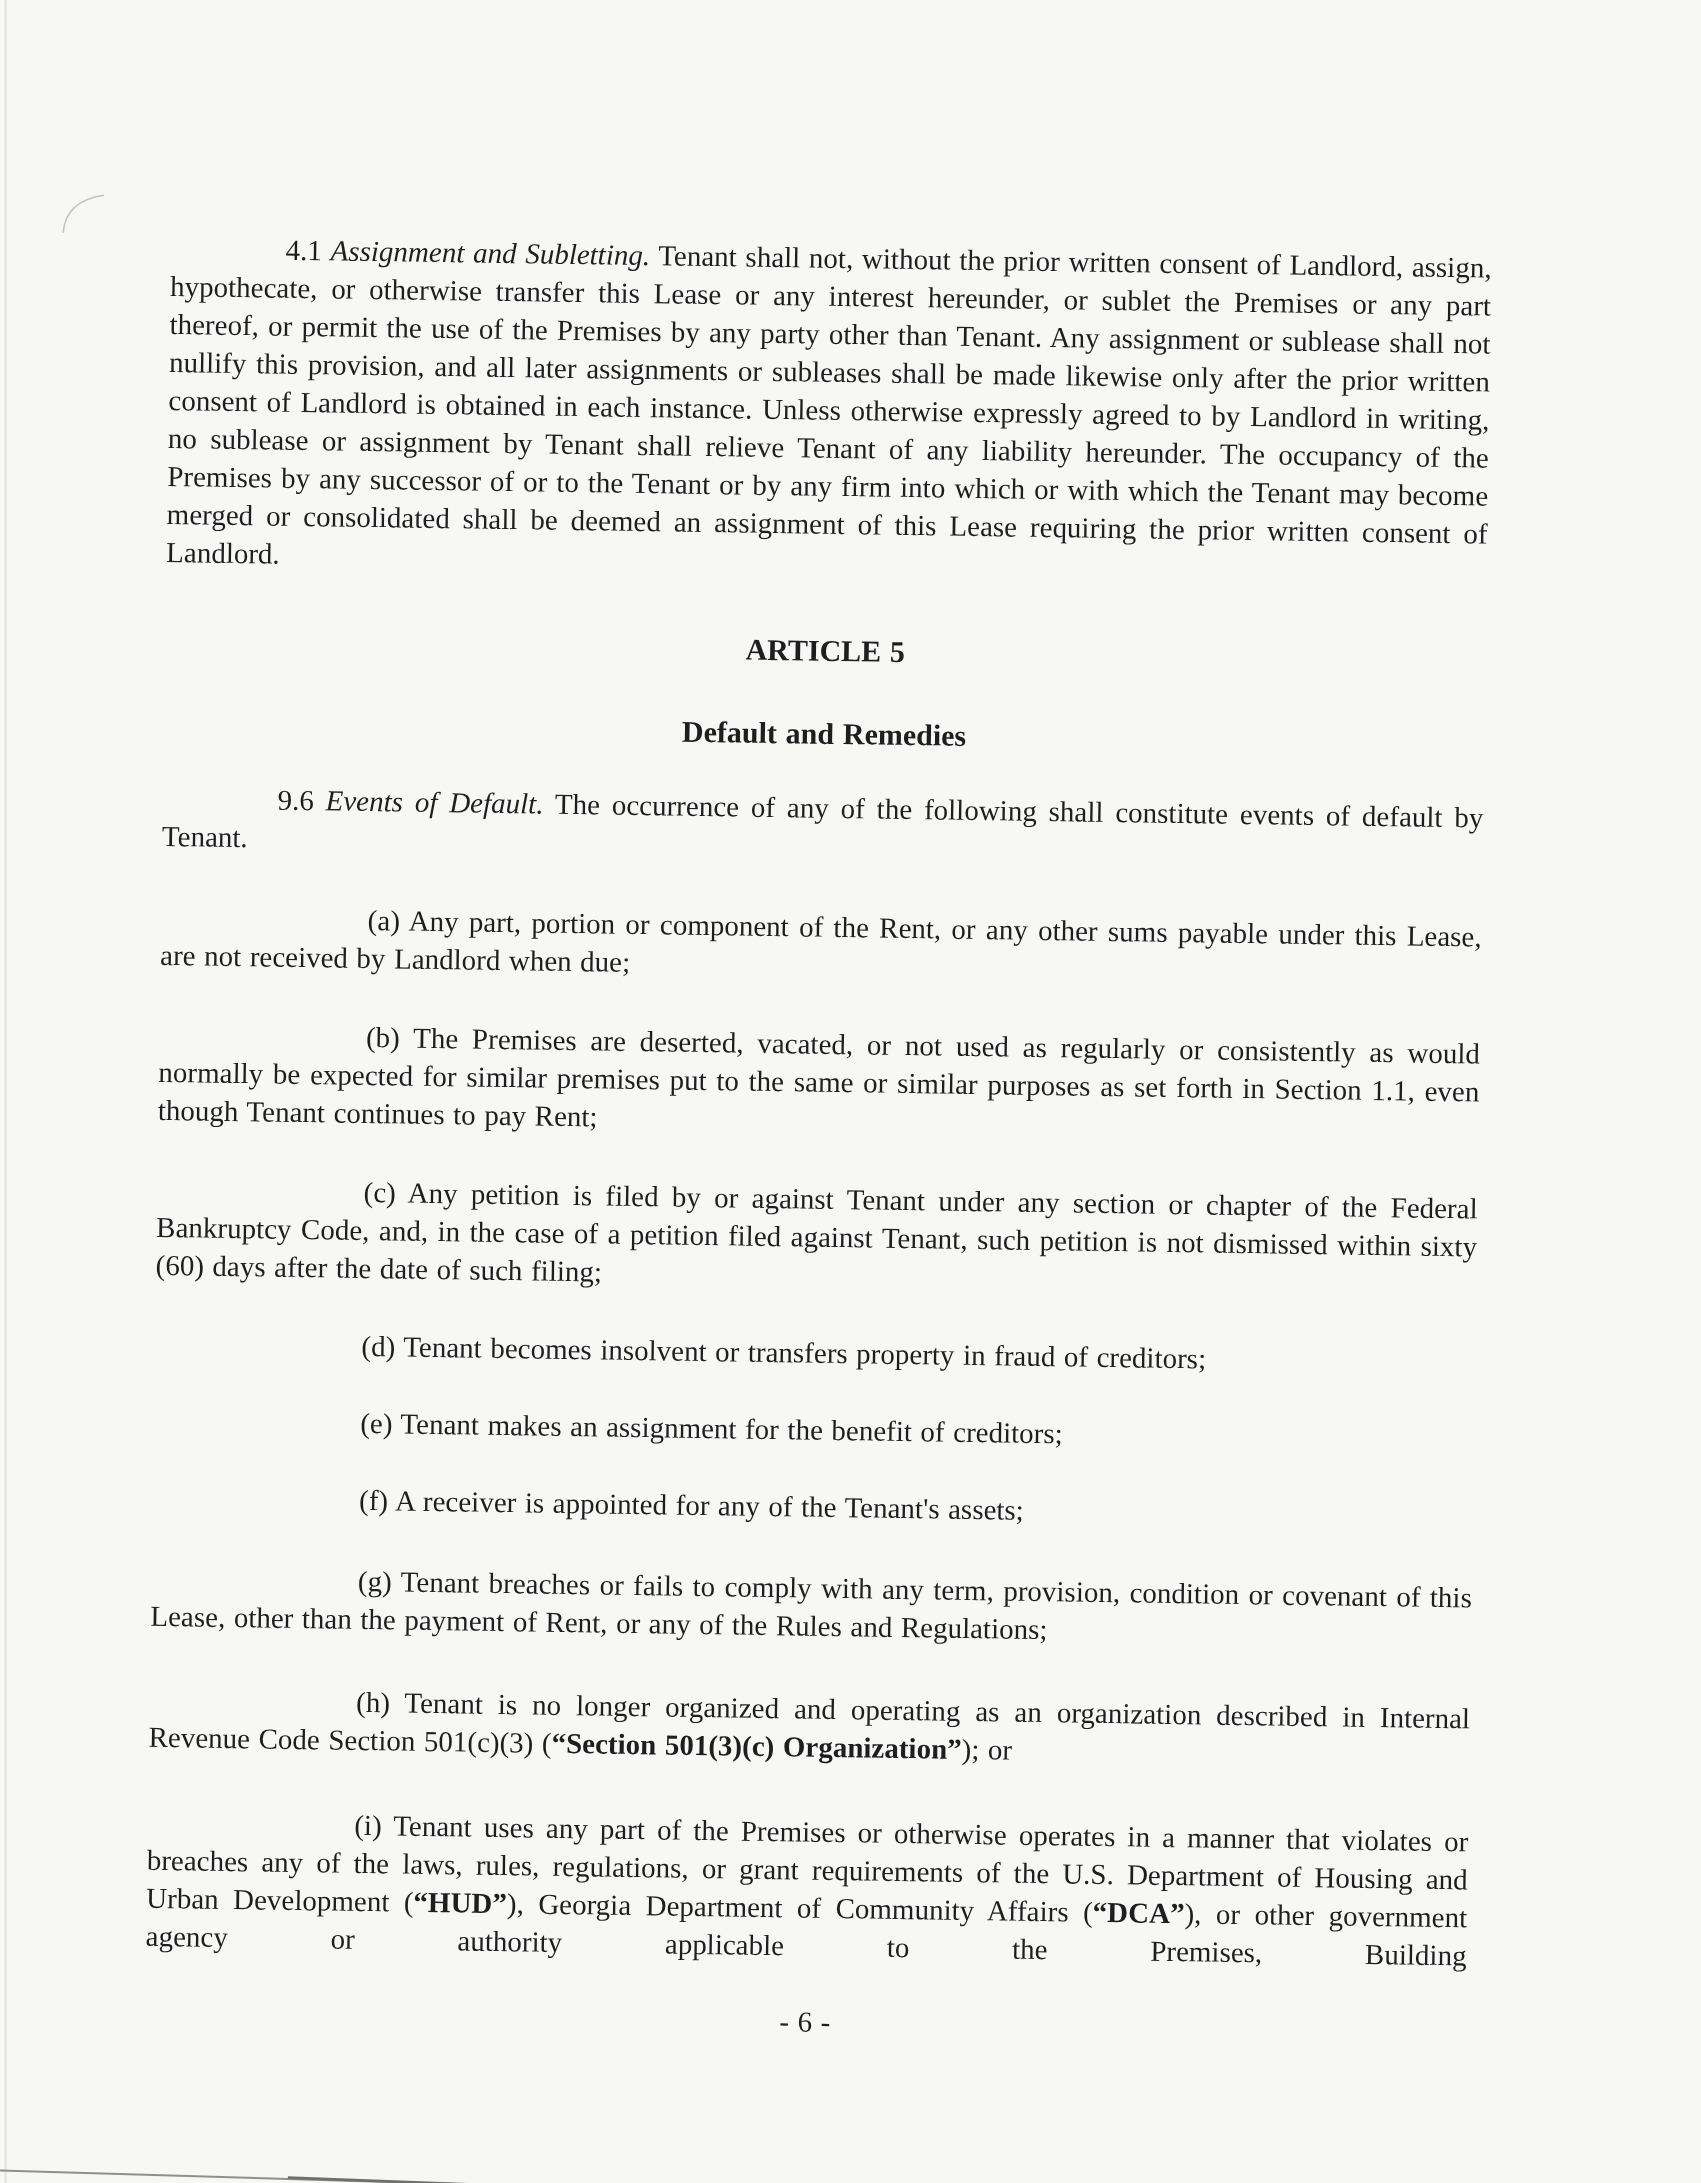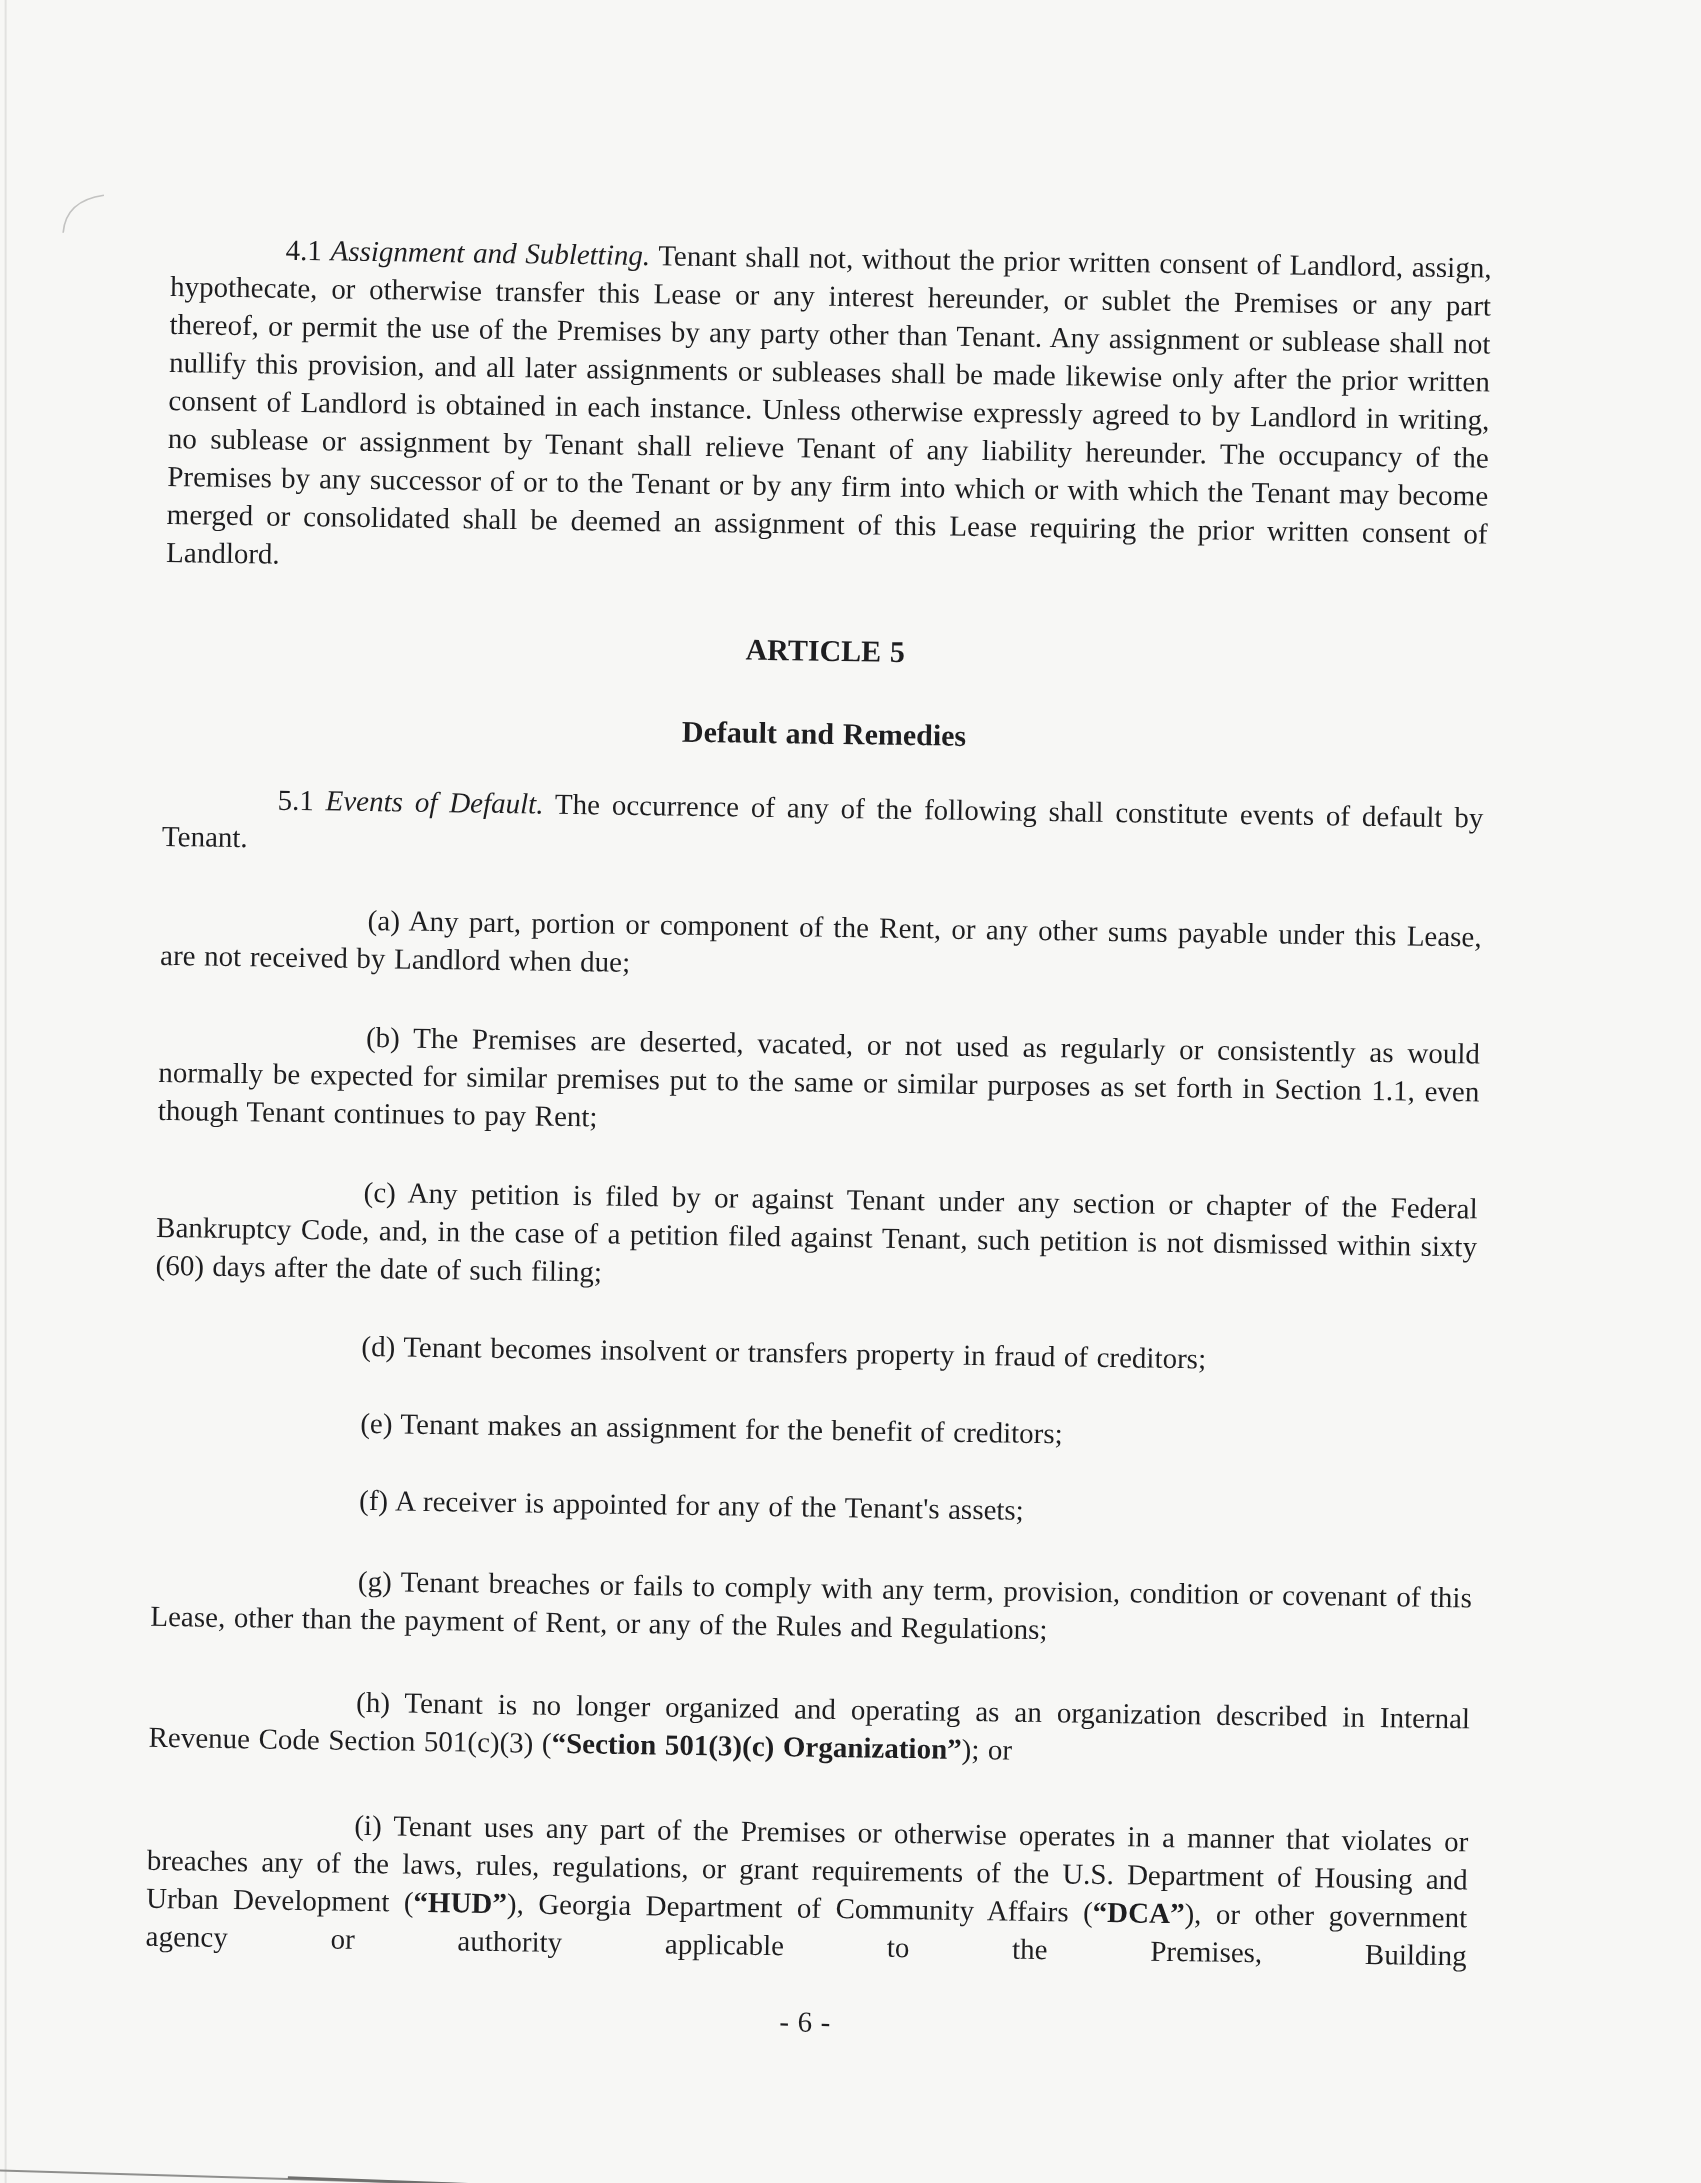--- a/index.html
+++ b/index.html
@@ -74,21 +74,21 @@
   </svg>
 
   <div class="content">
 
     <p class="para indent-body mb-sec41"><span>4.1 </span><span class="ital">Assignment and Subletting.</span><span>  Tenant shall not, without the prior written consent of Landlord, assign, hypothecate, or otherwise transfer this Lease or any interest hereunder, or sublet the Premises or any part thereof, or permit the use of the Premises by any party other than Tenant.  Any assignment or sublease shall not nullify this provision, and all later assignments or subleases shall be made likewise only after the prior written consent of Landlord is obtained in each instance.  Unless otherwise expressly agreed to by Landlord in writing, no sublease or assignment by Tenant shall relieve Tenant of any liability hereunder.  The occupancy of the Premises by any successor of or to the Tenant or by any firm into which or with which the Tenant may become merged or consolidated shall be deemed an assignment of this Lease requiring the prior written consent of Landlord.</span></p>
 
     <h2 class="heading mb-art">ARTICLE 5</h2>
 
     <h3 class="heading mb-sub">Default and Remedies</h3>
 
-    <p class="para indent-body mb-sec51"><span>5.1 </span><span class="ital">Events of Default.</span><span>  The occurrence of any of the following shall constitute events of default by Tenant.</span></p>
+    <p class="para indent-body mb-sec51"><span>9.6 </span><span class="ital">Events of Default.</span><span>  The occurrence of any of the following shall constitute events of default by Tenant.</span></p>
 
     <p class="para indent-item mb-a">(a) Any part, portion or component of the Rent, or any other sums payable under this Lease, are not received by Landlord when due;</p>
 
     <p class="para indent-item mb-b">(b) The Premises are deserted, vacated, or not used as regularly or consistently as would normally be expected for similar premises put to the same or similar purposes as set forth in Section 1.1, even though Tenant continues to pay Rent;</p>
 
     <p class="para indent-item mb-c">(c) Any petition is filed by or against Tenant under any section or chapter of the Federal Bankruptcy Code, and, in the case of a petition filed against Tenant, such petition is not dismissed within sixty (60) days after the date of such filing;</p>
 
     <p class="para indent-item mb-d">(d) Tenant becomes insolvent or transfers property in fraud of creditors;</p>
 
     <p class="para indent-item mb-e">(e) Tenant makes an assignment for the benefit of creditors;</p>

